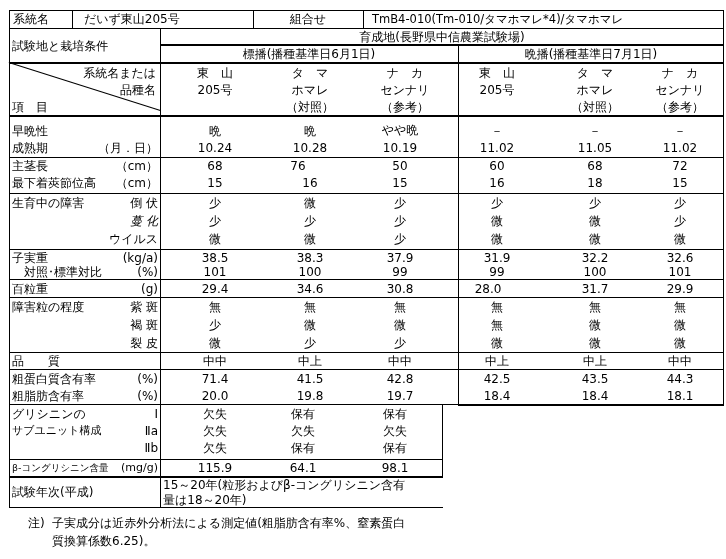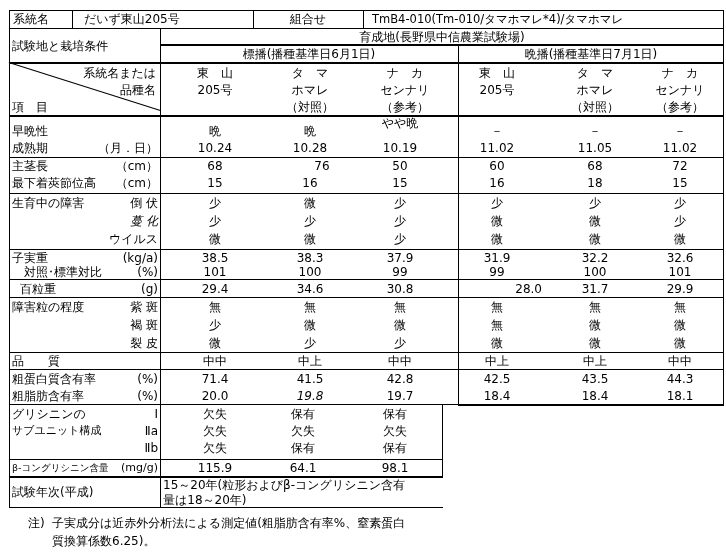--- a/index.html
+++ b/index.html
@@ -95,38 +95,38 @@
   <span class="t c" style="left:560px;top:83px;width:70px;">ホマレ</span>
   <span class="t c" style="left:560px;top:100px;width:70px;">（対照）</span>
   <span class="t c" style="left:640px;top:66px;width:80px;">ナ　カ</span>
   <span class="t c" style="left:640px;top:83px;width:80px;">センナリ</span>
   <span class="t c" style="left:640px;top:100px;width:80px;">（参考）</span>
 </div>
 
 <span class="t" style="left:12px;top:124px;">早晩性</span>
 <span class="t c" style="left:180px;top:124px;width:70px;">晩</span>
 <span class="t c" style="left:275px;top:124px;width:70px;">晩</span>
-<span class="t c" style="left:360px;top:116px;width:80px;">やや晩</span>
+<span class="t c" style="left:360px;top:124px;width:80px;font-family:Liberation Mono, monospace;">やや晩</span>
 <span class="t c" style="left:462px;top:124px;width:70px;">－</span>
 <span class="t c" style="left:560px;top:124px;width:70px;">－</span>
 <span class="t c" style="left:640px;top:124px;width:80px;">－</span>
 
 <span class="t" style="left:12px;top:141px;">成熟期</span>
 <span class="t r" style="left:80px;top:141px;width:78px;">（月．日）</span>
 <span class="t c" style="left:180px;top:141px;width:70px;">10.24</span>
 <span class="t c" style="left:275px;top:141px;width:70px;">10.28</span>
 <span class="t c" style="left:360px;top:141px;width:80px;">10.19</span>
 <span class="t c" style="left:462px;top:141px;width:70px;">11.02</span>
 <span class="t c" style="left:560px;top:141px;width:70px;">11.05</span>
 <span class="t c" style="left:640px;top:141px;width:80px;">11.02</span>
 
 <span class="t" style="left:12px;top:159px;">主茎長</span>
 <span class="t r" style="left:80px;top:159px;width:78px;">（cm）</span>
 <span class="t c" style="left:180px;top:159px;width:70px;">68</span>
-<span class="t c" style="left:287px;top:159px;width:70px;">76</span>
+<span class="t c" style="left:263px;top:159px;width:70px;">76</span>
 <span class="t c" style="left:360px;top:159px;width:80px;">50</span>
 <span class="t c" style="left:462px;top:159px;width:70px;">60</span>
 <span class="t c" style="left:560px;top:159px;width:70px;">68</span>
 <span class="t c" style="left:640px;top:159px;width:80px;">72</span>
 
 <span class="t" style="left:12px;top:176px;">最下着莢節位高</span>
 <span class="t r" style="left:100px;top:176px;width:58px;">（cm）</span>
 <span class="t c" style="left:180px;top:176px;width:70px;">15</span>
 <span class="t c" style="left:275px;top:176px;width:70px;">16</span>
 <span class="t c" style="left:360px;top:176px;width:80px;">15</span>
@@ -171,26 +171,26 @@
 
 <span class="t" style="left:24px;top:265px;">対照･標準対比</span>
 <span class="t r" style="left:100px;top:265px;width:58px;">(%)</span>
 <span class="t c" style="left:180px;top:265px;width:70px;">101</span>
 <span class="t c" style="left:275px;top:265px;width:70px;">100</span>
 <span class="t c" style="left:360px;top:265px;width:80px;">99</span>
 <span class="t c" style="left:462px;top:265px;width:70px;">99</span>
 <span class="t c" style="left:560px;top:265px;width:70px;">100</span>
 <span class="t c" style="left:640px;top:265px;width:80px;">101</span>
 
-<span class="t" style="left:12px;top:282px;margin-left:8px;">百粒重</span>
+<span class="t" style="left:12px;top:282px;">百粒重</span>
 <span class="t r" style="left:100px;top:282px;width:58px;">(g)</span>
 <span class="t c" style="left:180px;top:282px;width:70px;">29.4</span>
 <span class="t c" style="left:275px;top:282px;width:70px;">34.6</span>
 <span class="t c" style="left:360px;top:282px;width:80px;">30.8</span>
-<span class="t c" style="left:472px;top:282px;width:70px;text-align:right;">28.0</span>
+<span class="t c" style="left:453px;top:282px;width:70px;">28.0</span>
 <span class="t c" style="left:560px;top:282px;width:70px;">31.7</span>
 <span class="t c" style="left:640px;top:282px;width:80px;">29.9</span>
 
 <span class="t" style="left:12px;top:300px;">障害粒の程度</span>
 <span class="t r" style="left:100px;top:300px;width:58px;">紫 斑</span>
 <span class="t r" style="left:100px;top:318px;width:58px;">褐 斑</span>
 <span class="t r" style="left:100px;top:336px;width:58px;">裂 皮</span>
 
 <span class="t c" style="left:180px;top:300px;width:70px;">無</span>
 <span class="t c" style="left:275px;top:300px;width:70px;">無</span>
@@ -226,21 +226,21 @@
 <span class="t c" style="left:180px;top:372px;width:70px;">71.4</span>
 <span class="t c" style="left:275px;top:372px;width:70px;">41.5</span>
 <span class="t c" style="left:360px;top:372px;width:80px;">42.8</span>
 <span class="t c" style="left:462px;top:372px;width:70px;">42.5</span>
 <span class="t c" style="left:560px;top:372px;width:70px;">43.5</span>
 <span class="t c" style="left:640px;top:372px;width:80px;">44.3</span>
 
 <span class="t" style="left:12px;top:389px;">粗脂肪含有率</span>
 <span class="t r" style="left:100px;top:389px;width:58px;">(%)</span>
 <span class="t c" style="left:180px;top:389px;width:70px;">20.0</span>
-<span class="t c" style="left:275px;top:389px;width:70px;font-style:italic;">19.8</span>
+<span class="t c" style="left:275px;top:389px;width:70px;">19.8</span>
 <span class="t c" style="left:360px;top:389px;width:80px;">19.7</span>
 <span class="t c" style="left:462px;top:389px;width:70px;">18.4</span>
 <span class="t c" style="left:560px;top:389px;width:70px;">18.4</span>
 <span class="t c" style="left:640px;top:389px;width:80px;">18.1</span>
 
 <span class="t" style="left:12px;top:407px;">グリシニンの</span>
 <span class="t" style="left:12px;top:424px;font-size:11px;">サブユニット構成</span>
 <span class="t r" style="left:120px;top:407px;width:38px;">Ⅰ</span>
 <span class="t r" style="left:120px;top:424px;width:38px;">Ⅱa</span>
 <span class="t r" style="left:120px;top:441px;width:38px;">Ⅱb</span>

